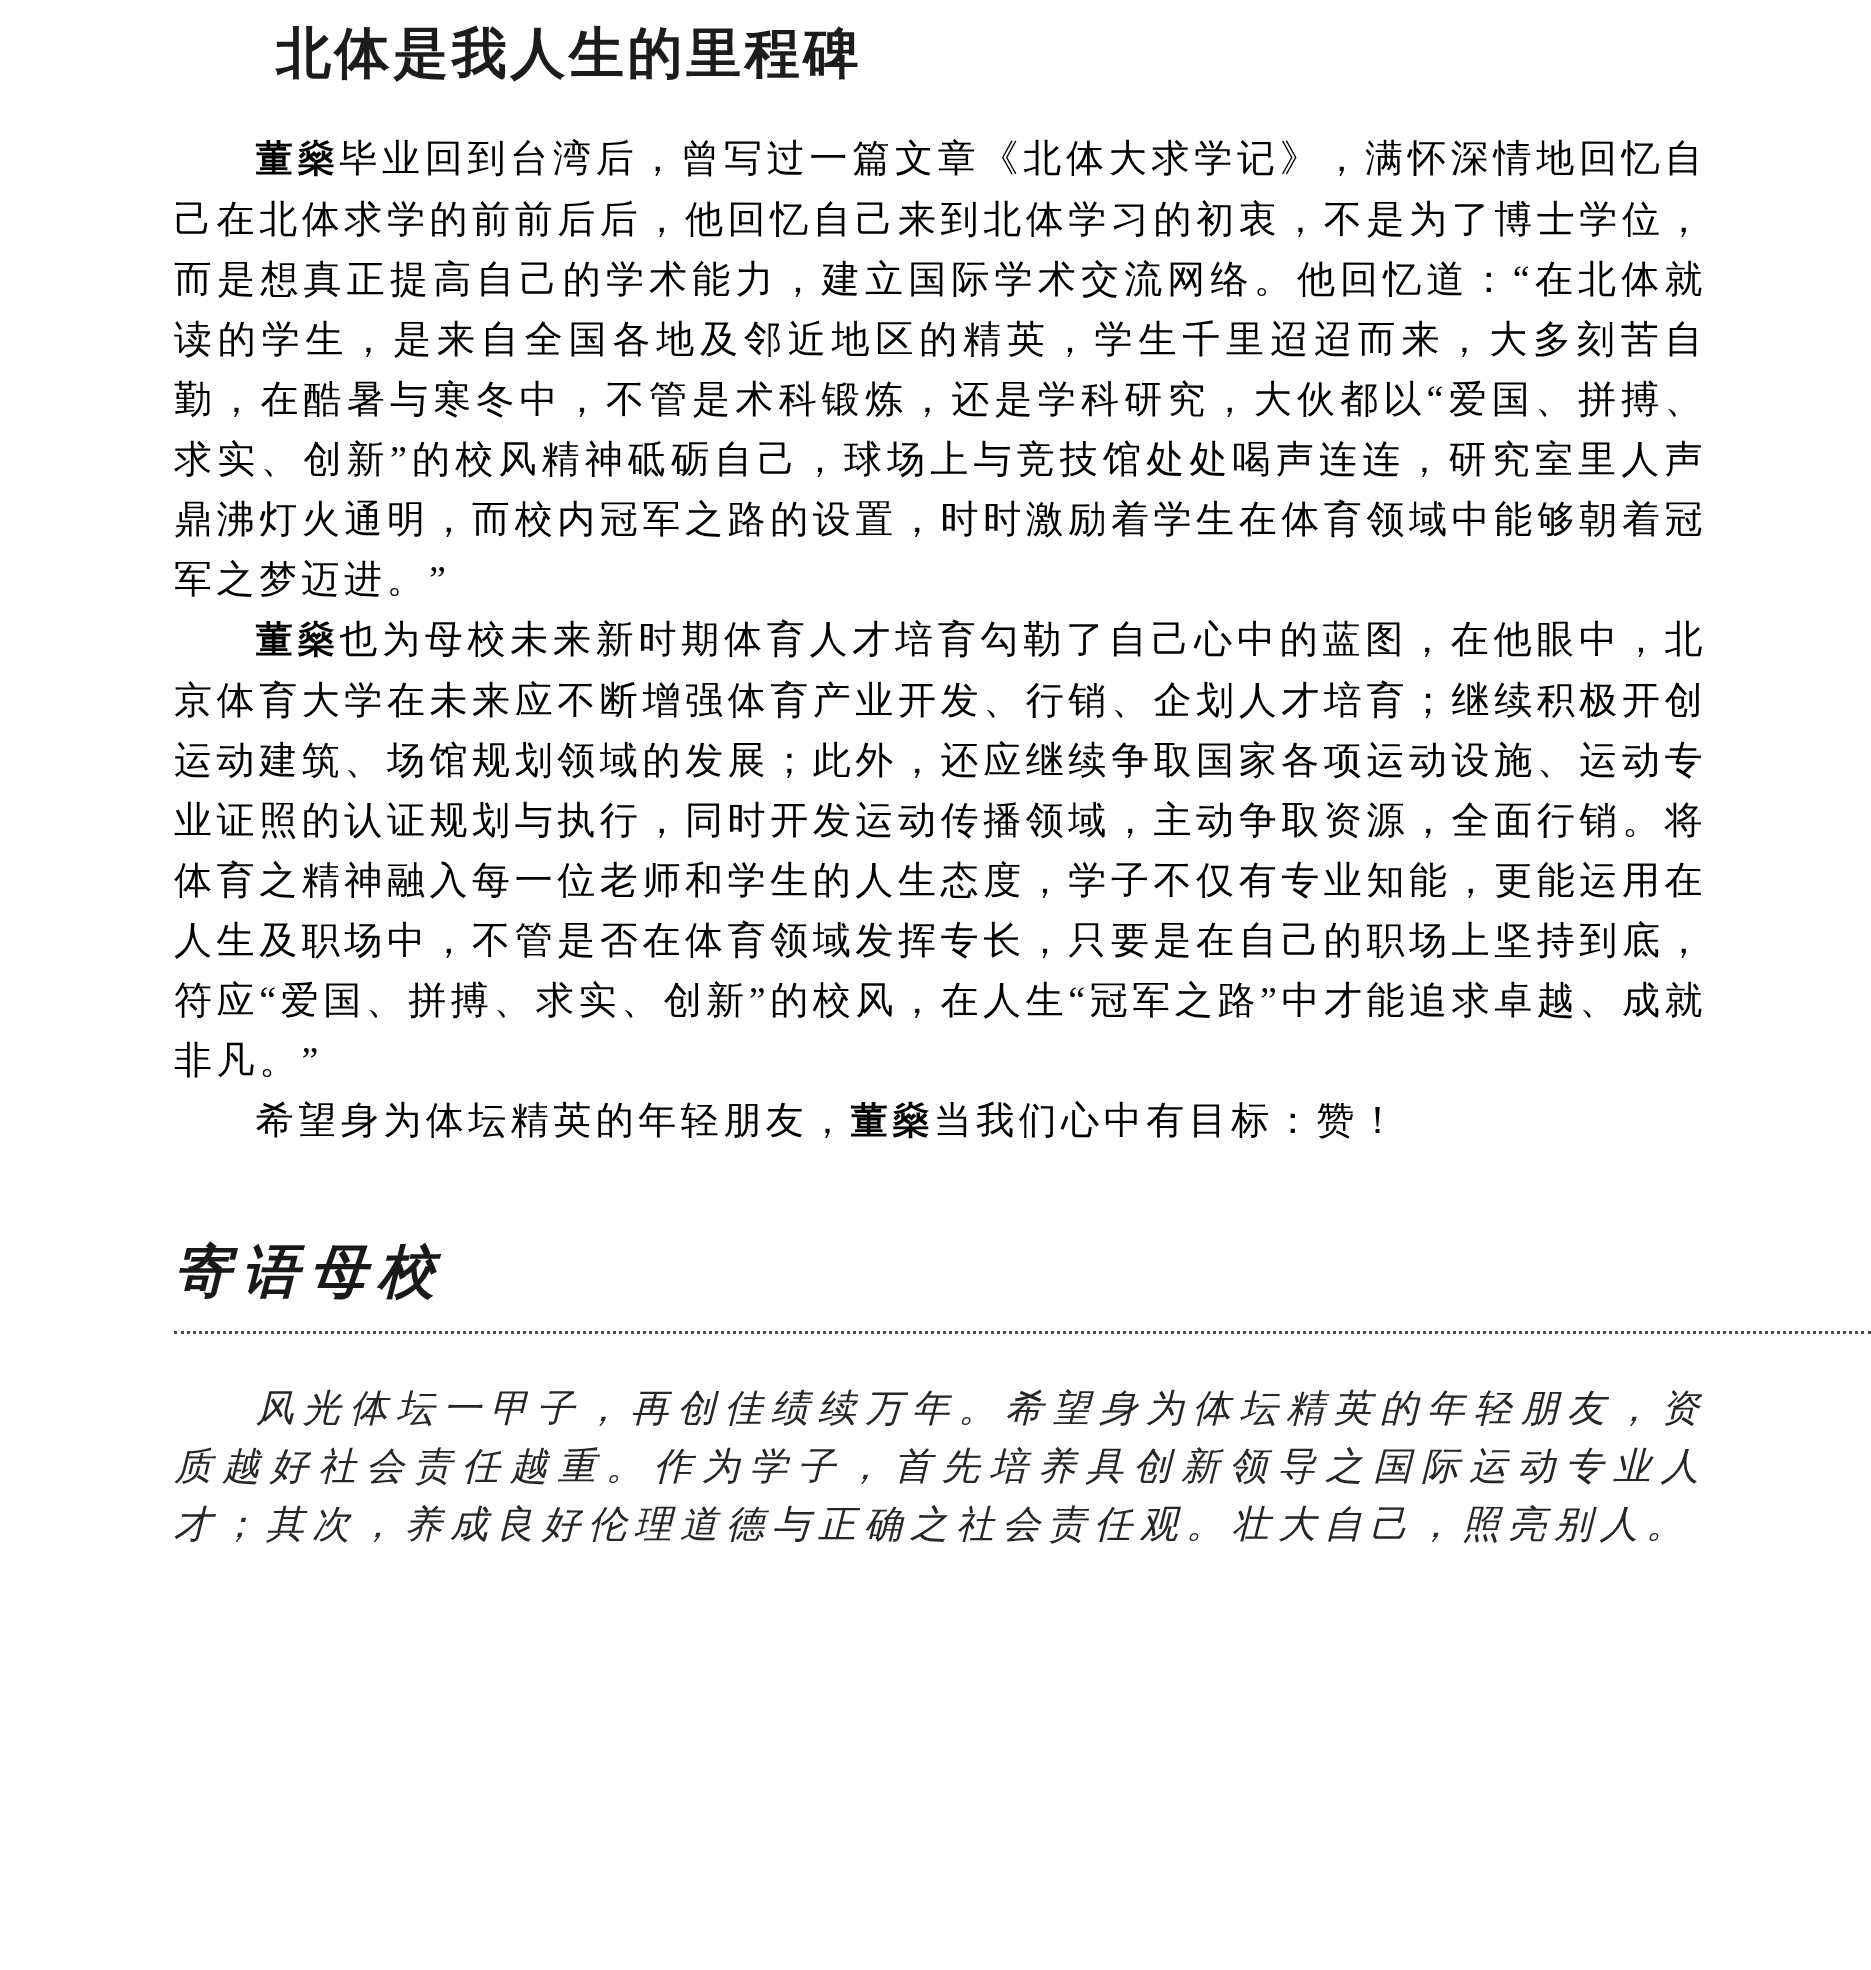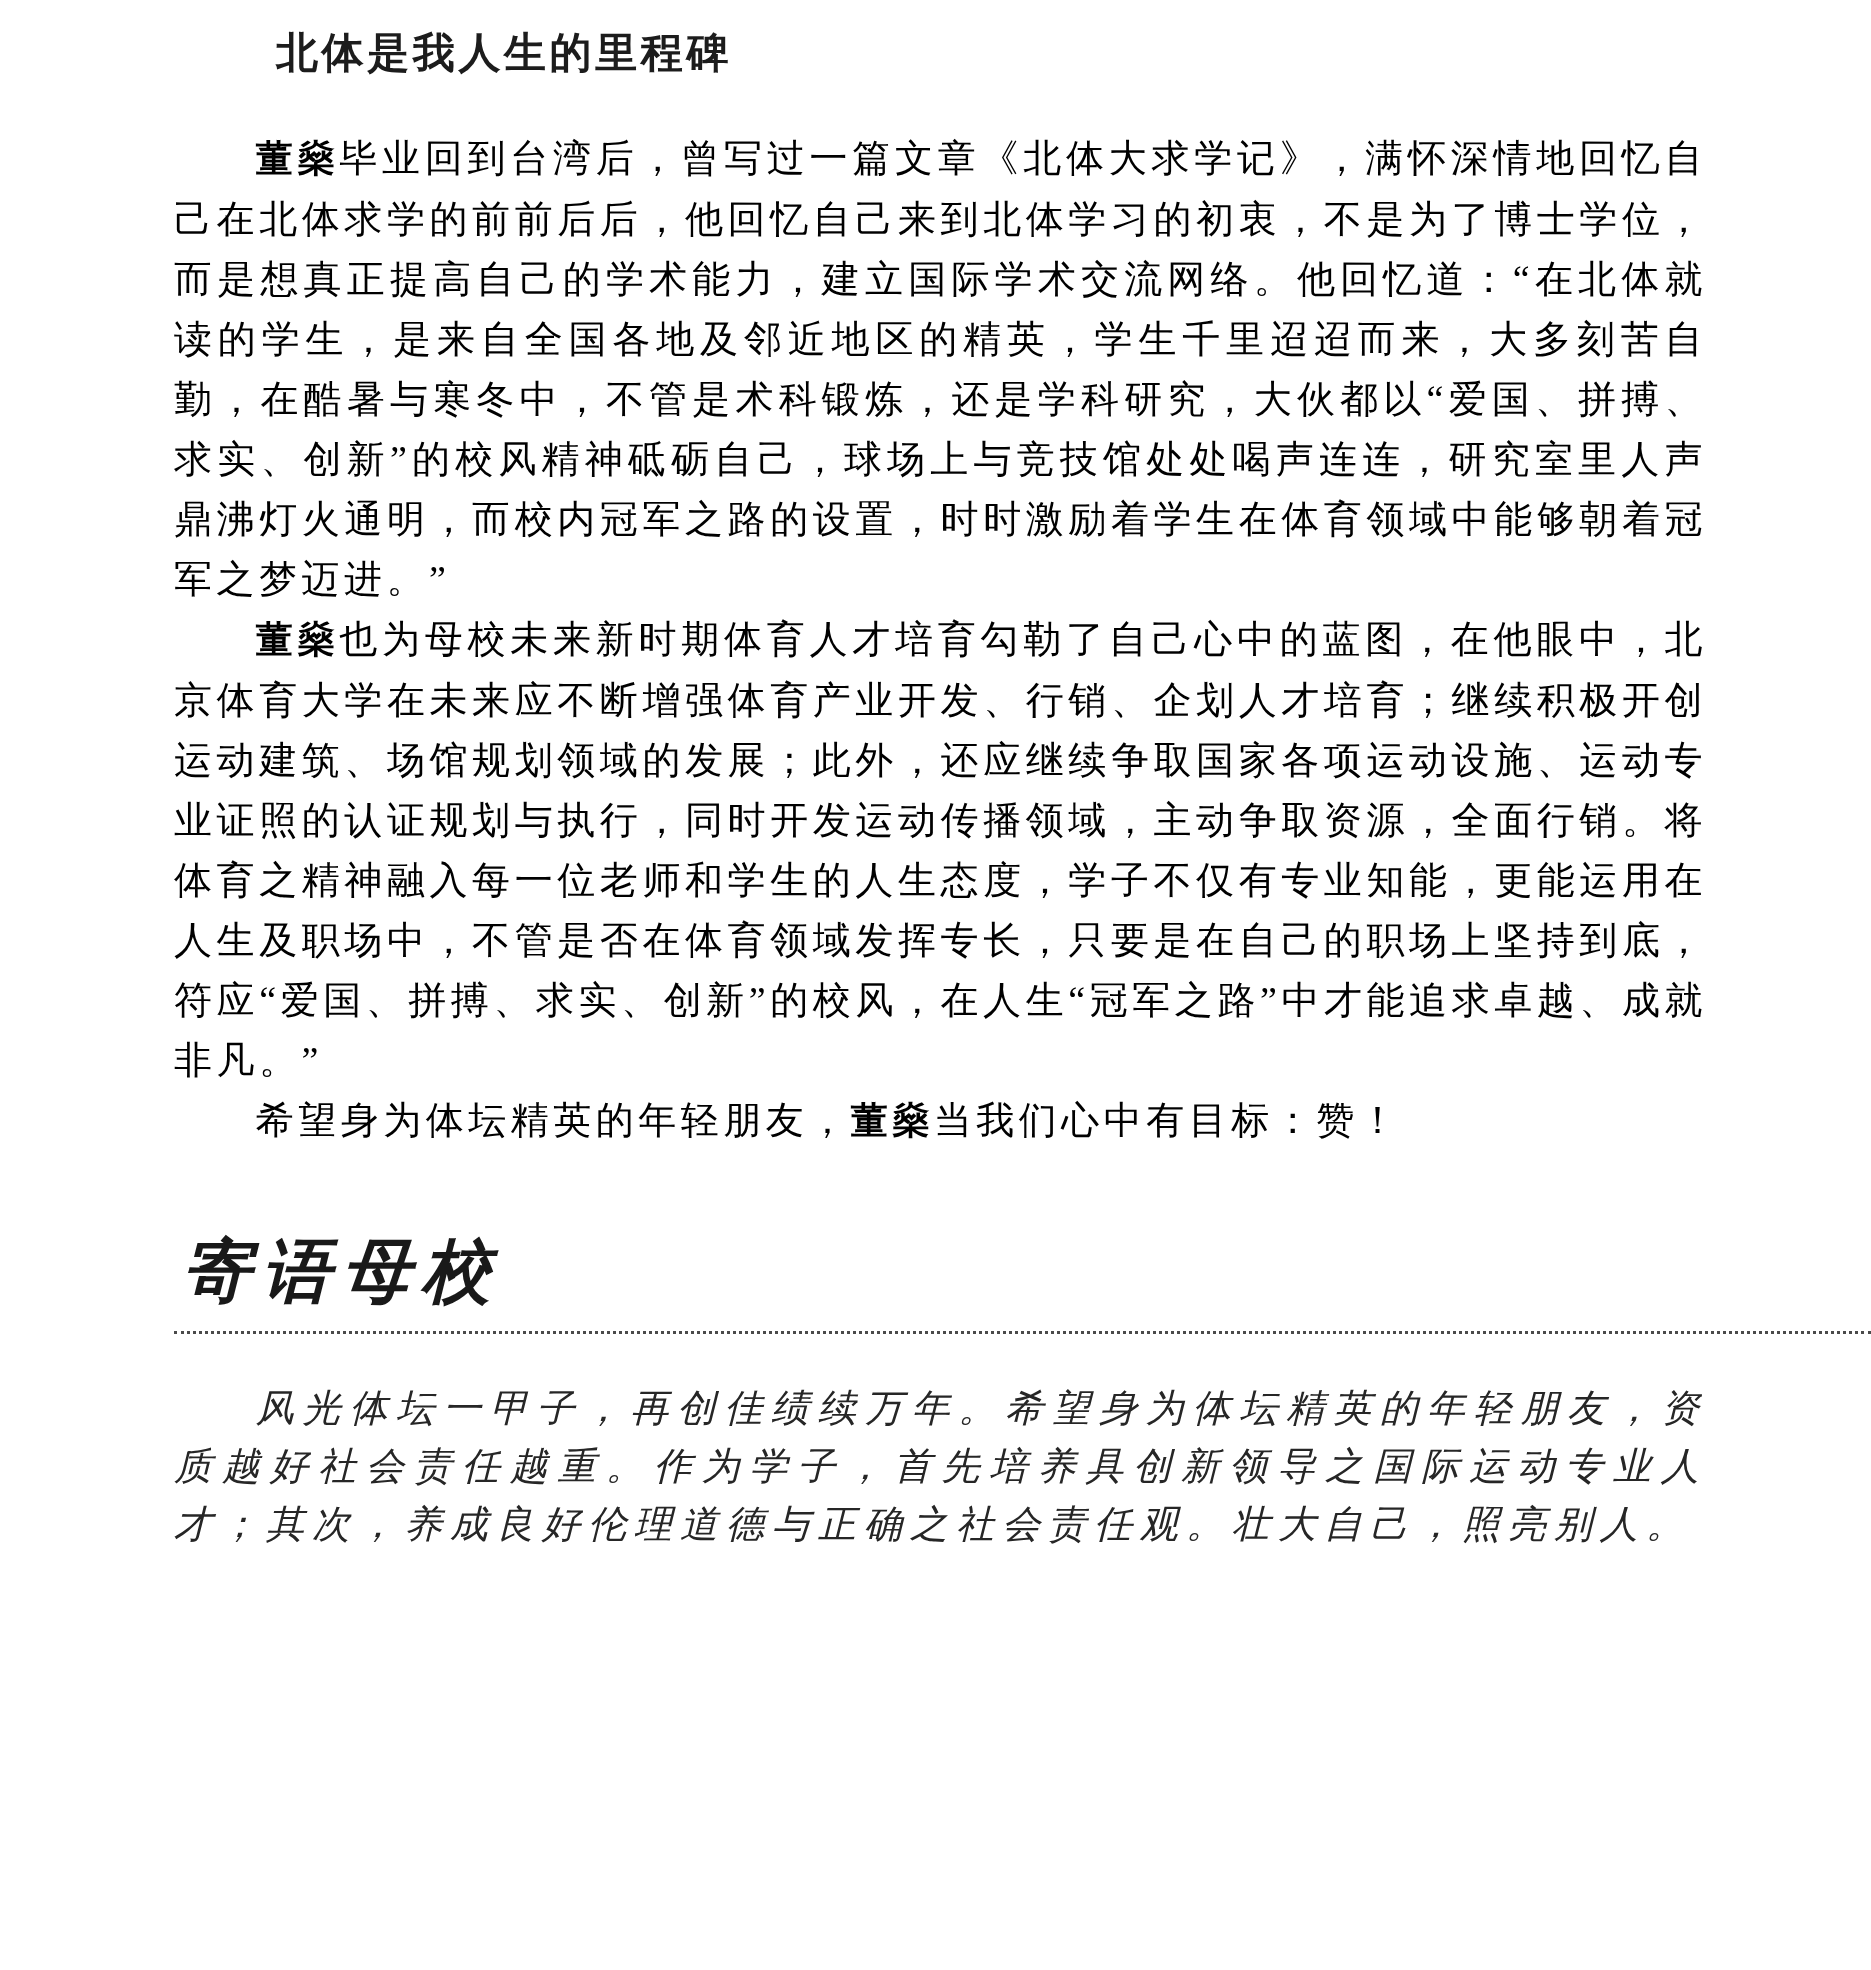--- a/index.html
+++ b/index.html
@@ -10,21 +10,21 @@
     background: #ffffff;
     box-sizing: border-box;
     padding: 27px 164px 0 174px;
     overflow: hidden;
     color: #262626;
   }
   .title {
     margin: 0 0 0 102px;
     font-family: "Liberation Sans", "DejaVu Sans", sans-serif;
     font-weight: 700;
-    font-size: 42px;
+    font-size: 55px;
     line-height: 52px;
     letter-spacing: 3.6px;
     color: #1c1c1c;
   }
   .body-text { margin-top: 49px; }
   .para {
     margin: 0;
     font-family: "Liberation Serif", "DejaVu Serif", serif;
     font-size: 38px;
     line-height: 60px;
@@ -33,25 +33,25 @@
     text-indent: 2.15em;
     color: #000000;
   }
   .person-name {
     font-weight: 700;
     font-family: "Liberation Sans", "DejaVu Sans", sans-serif;
     font-size: 37px;
   }
   .section { margin-top: 88px; }
   .section-heading {
-    margin: 8px;
+    margin: 0;
     font-family: "DejaVu Serif", "Liberation Serif", serif;
     font-style: italic;
     font-weight: 700;
-    font-size: 69px;
+    font-size: 57px;
     line-height: 63px;
     letter-spacing: 10.8px;
     color: #191919;
   }
   .dotted-rule {
     height: 0;
     margin: 29px -164px 0 0;
     border-top: 3.6px dotted #4a4a4a;
   }
   .kai-paragraph {

